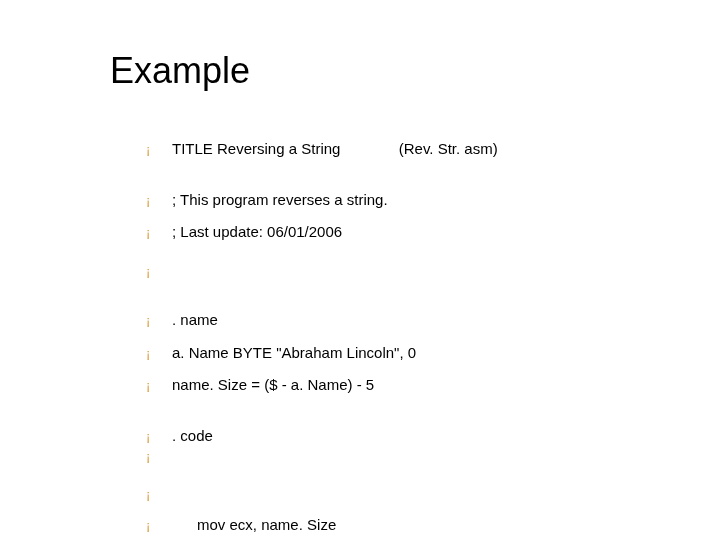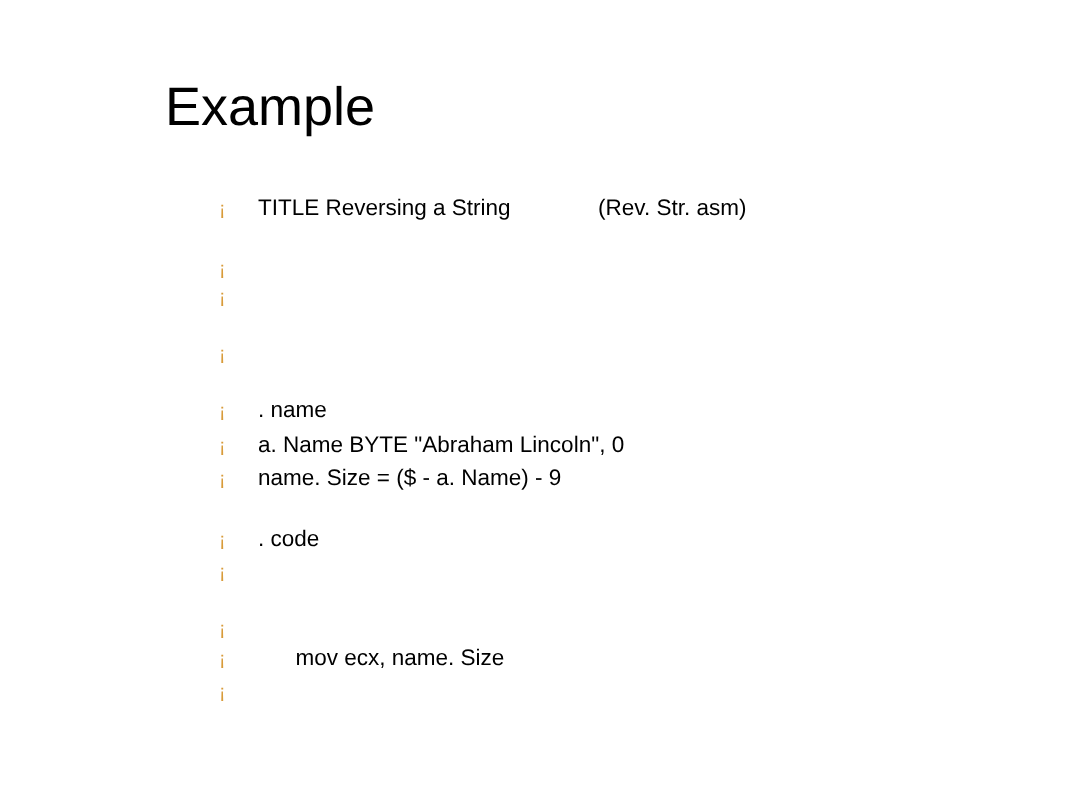--- a/index.html
+++ b/index.html
@@ -36,59 +36,62 @@
     color: #d89b3a;
     width: 26px;
     flex: 0 0 26px;
     font-size: 13px;
     text-align: left;
     padding-left: 36px;
     box-sizing: content-box;
   }
   .txt {
     white-space: pre;
+    margin-top: 10px;
   }
 </style>
 </head>
 <body>
 
 <div class="slide">
   <h1 class="title">Example</h1>
   <div id="body">
       <div class="group">
         <div class="line">
           <span class="bullet">¡</span>
           <span class="txt">TITLE Reversing a String              (Rev. Str. asm)</span>
         </div>
       </div>
       <div class="group">
         <div class="line">
           <span class="bullet">¡</span>
+          <span class="txt">; This program reverses a string.</span>
         </div>
         <div class="line">
           <span class="bullet">¡</span>
+          <span class="txt">; Last update: 06/01/2006</span>
         </div>
       </div>
       <div class="group">
         <div class="line">
           <span class="bullet">¡</span>
         </div>
       </div>
       <div class="group">
         <div class="line">
           <span class="bullet">¡</span>
           <span class="txt">. name</span>
         </div>
         <div class="line">
           <span class="bullet">¡</span>
           <span class="txt">a. Name BYTE "Abraham Lincoln", 0</span>
         </div>
         <div class="line">
           <span class="bullet">¡</span>
-          <span class="txt">name. Size = ($ - a. Name) - 9</span>
+          <span class="txt">name. Size = ($ - a. Name) - 5</span>
         </div>
       </div>
       <div class="group">
         <div class="line">
           <span class="bullet">¡</span>
           <span class="txt">. code</span>
         </div>
         <div class="line">
           <span class="bullet">¡</span>
         </div>

